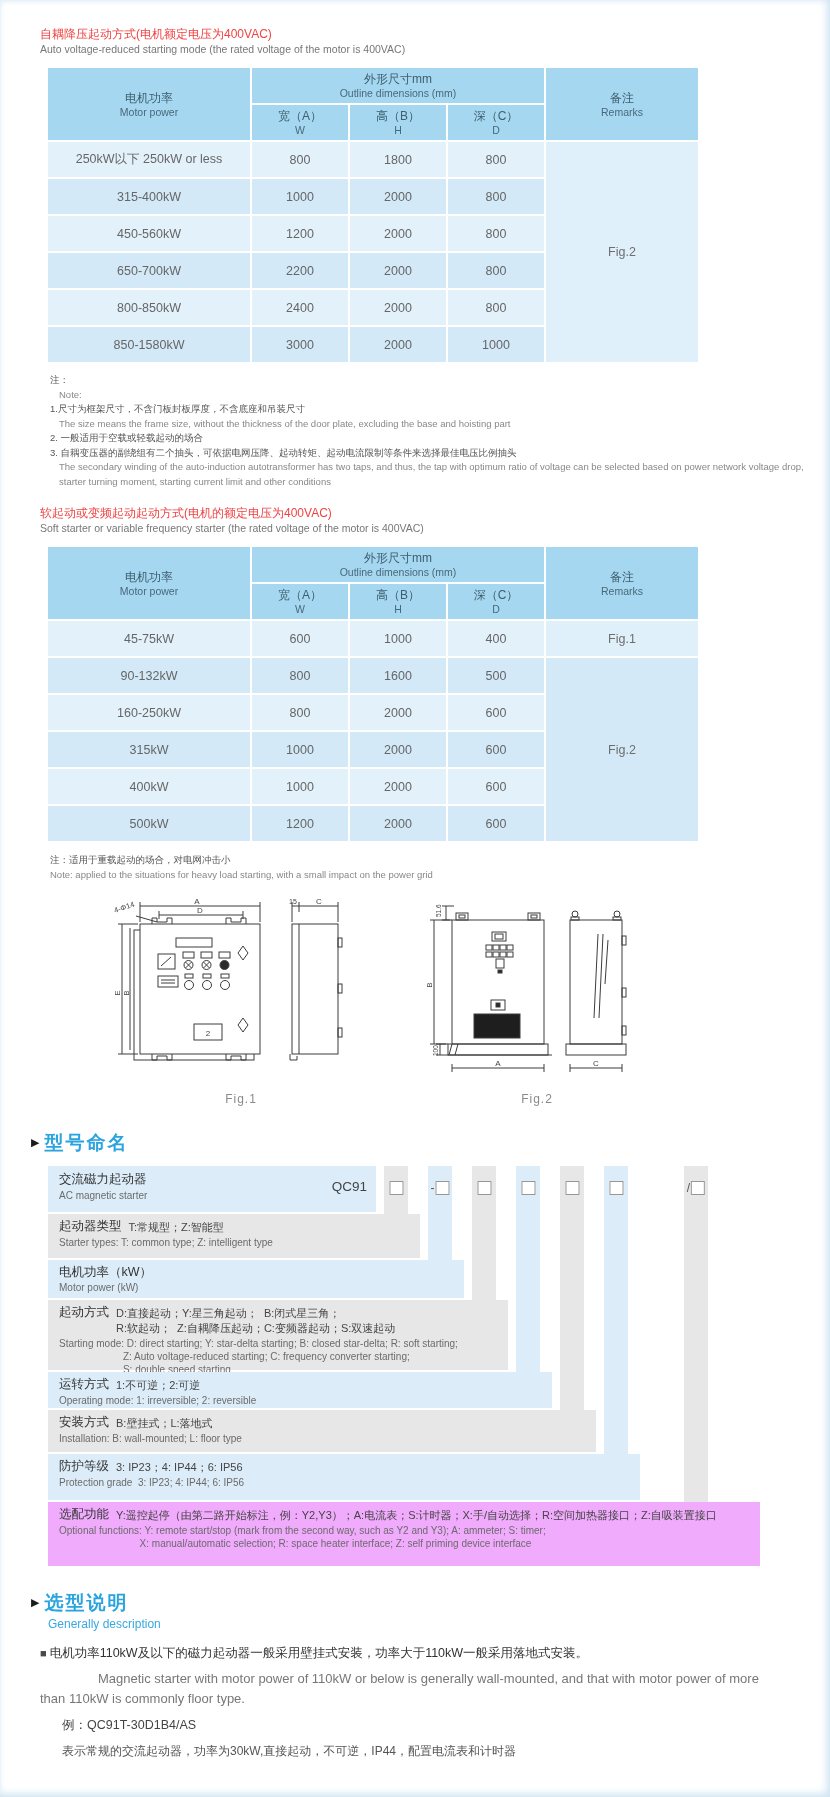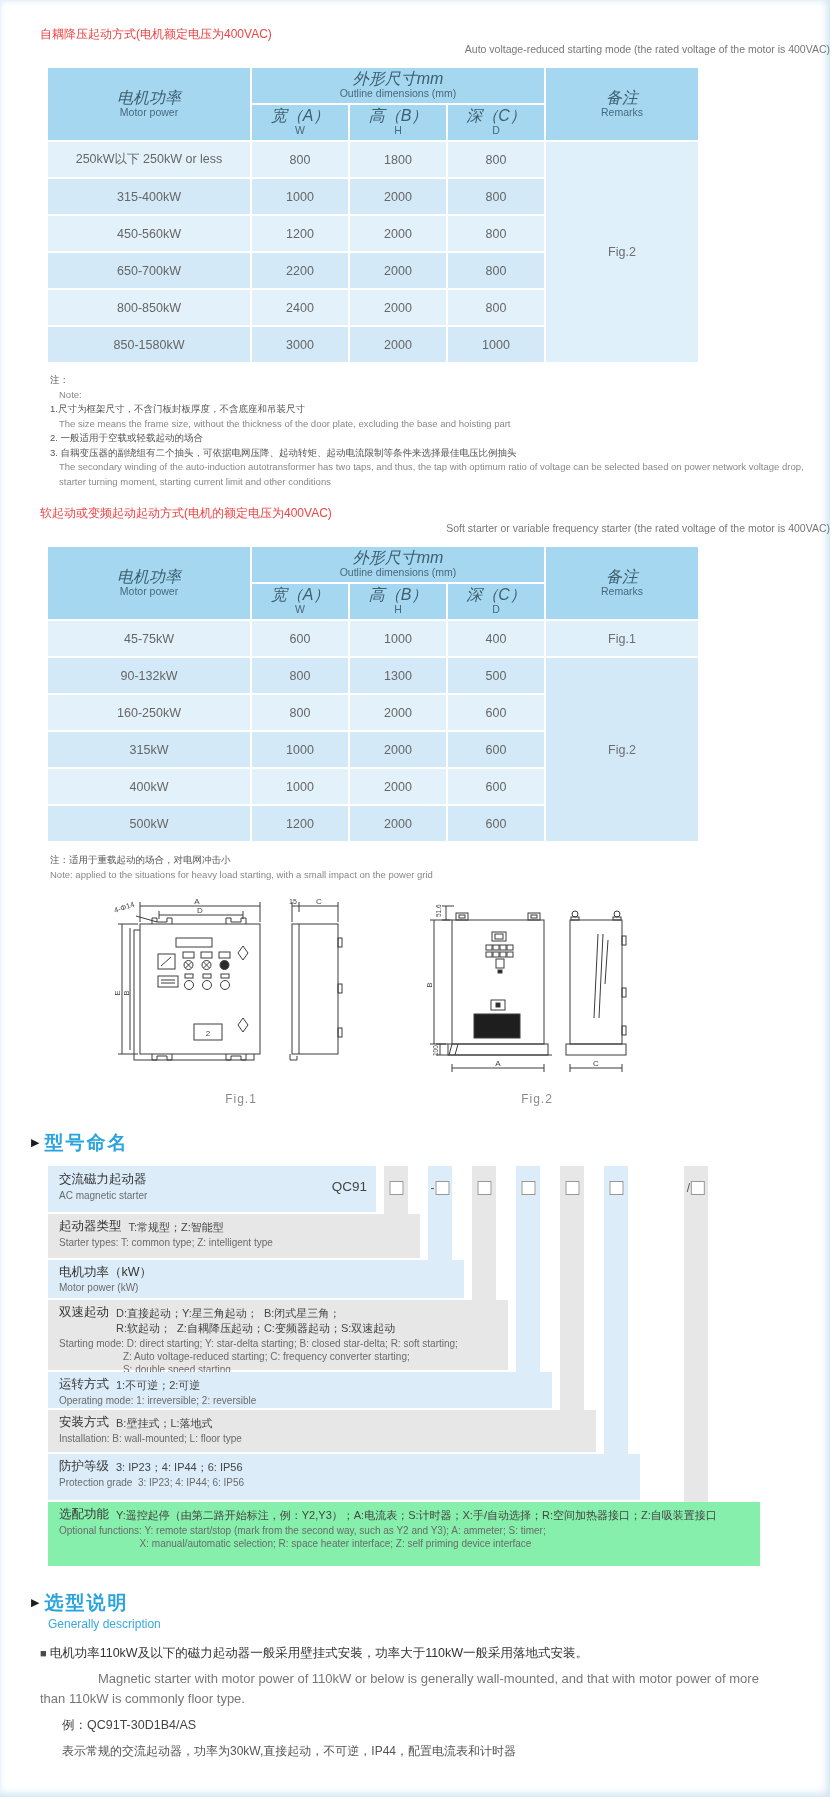--- a/index.html
+++ b/index.html
@@ -3,28 +3,28 @@
 <meta charset="utf-8">
 <style>
   html,body{margin:0;padding:0;}
   body{width:830px;font-family:"Liberation Sans","DejaVu Sans",sans-serif;background:#fff;}
   .page{position:relative;width:830px;height:1797px;overflow:hidden;background:#fff;
         box-shadow:inset -7px 0 8px -4px #cfe4f2, inset 0 -7px 8px -4px #cfe4f2, inset 0 5px 6px -4px #e2eef7, inset 5px 0 6px -4px #eef5fa;}
 
   
   .sec-title{margin-left:40px;}
   .sec-title .cn{font-size:12px;color:#ef4444;line-height:16px;}
-  .sec-title .en{font-size:10.5px;color:#777;line-height:15px;text-align:right;}
+  .sec-title .en{font-size:10.5px;color:#777;line-height:15px;}
   .st1{padding-top:26px;}
   .st2{margin-top:16px;}
 
   
   table.dim-table{border-collapse:separate;border-spacing:2px;margin:9px 0 0 46px;table-layout:fixed;}
   .dim-table th{background:#a6d7f1;color:#3d5f6e;font-weight:normal;padding:3px 2px;}
-  .dim-table .hcn{font-size:16px;line-height:16px;font-style:italic;}
+  .dim-table .hcn{font-size:12px;line-height:16px;}
   .dim-table .hen{font-size:10.5px;line-height:13px;color:#49697a;}
   .dim-table td{background:#e3f1fb;color:#666;text-align:center;height:33px;font-size:12.5px;}
   .dim-table tbody tr:nth-child(even) td{background:#d3e9f7;}
   .dim-table td.remark{background:#dff0fa;color:#6e6e6e;}
 
   
   .notes{margin:9px 0 0 50px;font-size:9.5px;color:#555;line-height:14.5px;}
   .notes .nen{color:#888;margin-left:9px;white-space:pre-line;}
   .note2{margin:9px 0 0 50px;font-size:9.5px;line-height:15px;}
   .note2 .cn{color:#555;}
@@ -212,21 +212,21 @@
       <tr>
           <td>45-75kW</td>
           <td>600</td>
           <td>1000</td>
           <td>400</td>
           <td class="remark">Fig.1</td>
         </tr>
       <tr>
           <td>90-132kW</td>
           <td>800</td>
-          <td>1300</td>
+          <td>1600</td>
           <td>500</td>
           <td class="remark" rowspan="5">Fig.2</td>
         </tr>
       <tr>
           <td>160-250kW</td>
           <td>800</td>
           <td>2000</td>
           <td>600</td>
         </tr>
       <tr>
@@ -453,21 +453,21 @@
     </div>
     <div class="ml-row" style="top:94px;height:38px;width:416px;background:#dcedf9">
       <div class="ml-line">
           <span class="ml-term">电机功率（kW）</span>
           <span class="ml-rest"></span>
         </div>
       <div class="ml-en">Motor power (kW)</div>
     </div>
     <div class="ml-row" style="top:134px;height:70px;width:460px;background:#e7e7e7">
       <div class="ml-line">
-          <span class="ml-term">双速起动</span>
+          <span class="ml-term">起动方式</span>
           <span class="ml-rest">D:直接起动；Y:星三角起动；  B:闭式星三角；
 R:软起动；  Z:自耦降压起动；C:变频器起动；S:双速起动</span>
         </div>
       <div class="ml-en">Starting mode: D: direct starting; Y: star-delta starting; B: closed star-delta; R: soft starting;
                        Z: Auto voltage-reduced starting; C: frequency converter starting;
                        S: double speed starting</div>
     </div>
     <div class="ml-row" style="top:206px;height:36px;width:504px;background:#dcedf9">
       <div class="ml-line">
           <span class="ml-term">运转方式</span>
@@ -482,21 +482,21 @@
         </div>
       <div class="ml-en">Installation: B: wall-mounted; L: floor type</div>
     </div>
     <div class="ml-row" style="top:288px;height:46px;width:592px;background:#dcedf9">
       <div class="ml-line">
           <span class="ml-term">防护等级</span>
           <span class="ml-rest">3: IP23；4: IP44；6: IP56</span>
         </div>
       <div class="ml-en">Protection grade  3: IP23; 4: IP44; 6: IP56</div>
     </div>
-    <div class="ml-row ml-nowrap" style="top:336px;height:64px;width:712px;background:#86efac">
+    <div class="ml-row ml-nowrap" style="top:336px;height:64px;width:712px;background:#f0abfc">
       <div class="ml-line">
           <span class="ml-term">选配功能</span>
           <span class="ml-rest">Y:遥控起停（由第二路开始标注，例：Y2,Y3）；A:电流表；S:计时器；X:手/自动选择；R:空间加热器接口；Z:自吸装置接口</span>
         </div>
       <div class="ml-en">Optional functions: Y: remote start/stop (mark from the second way, such as Y2 and Y3); A: ammeter; S: timer;
                              X: manual/automatic selection; R: space heater interface; Z: self priming device interface</div>
     </div>
   </div>
 
   <div class="heading">

